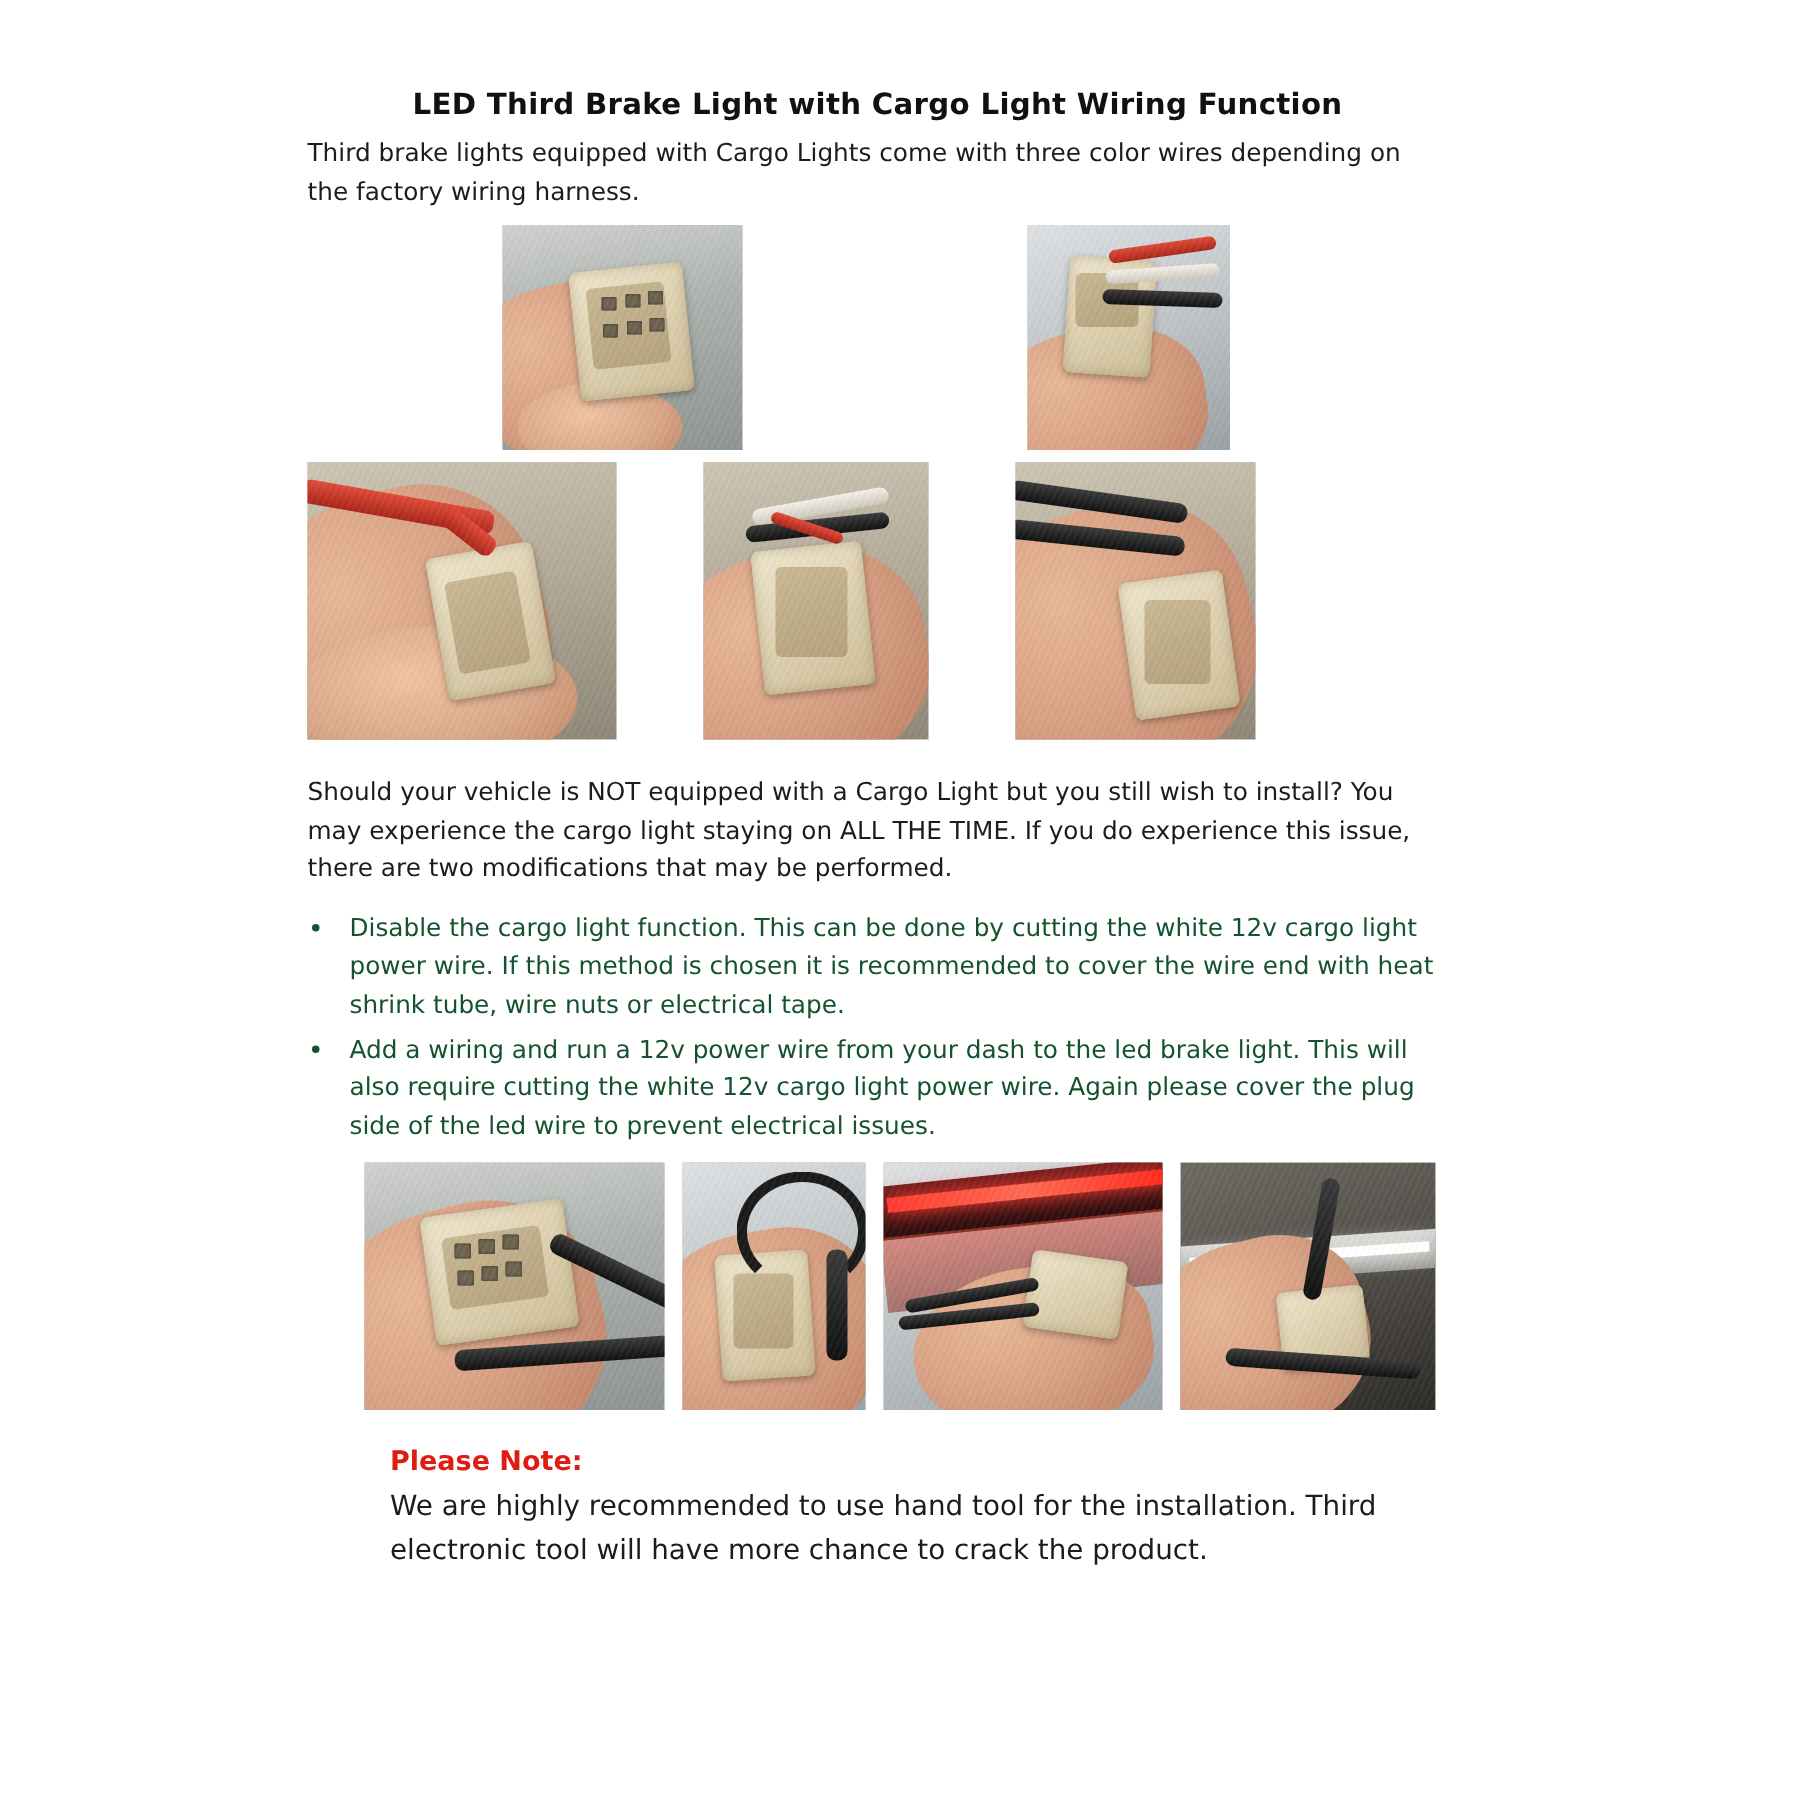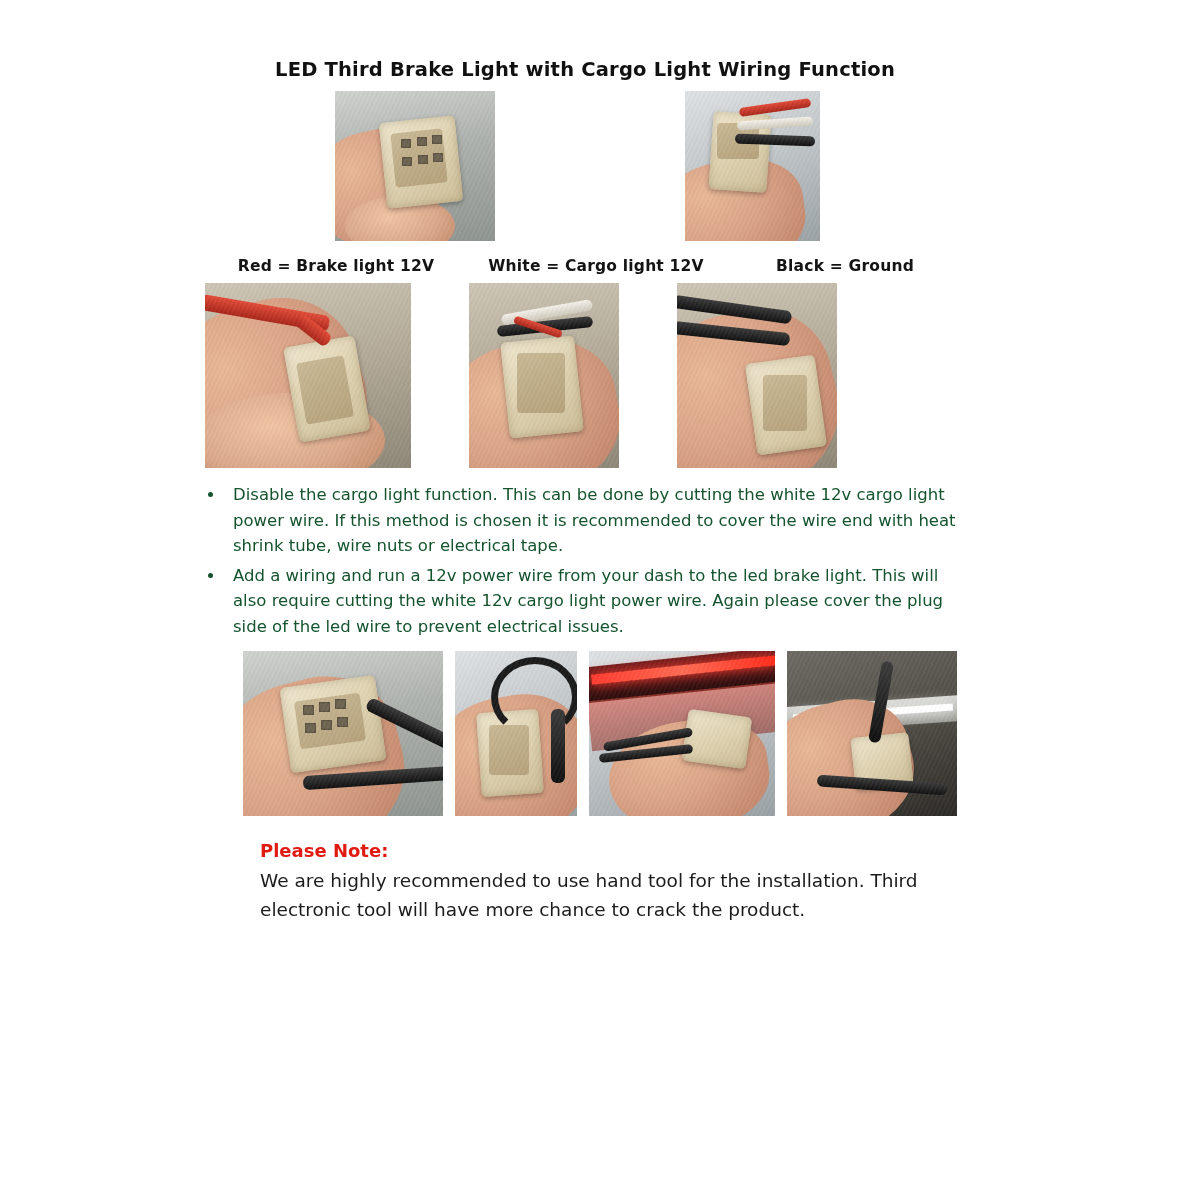--- a/index.html
+++ b/index.html
@@ -161,20 +161,21 @@
   }
 </style>
 </head>
 <body>
 
 <div class="page">
   <div class="content">
 
     <h1 class="doc-title">LED Third Brake Light with Cargo Light Wiring Function</h1>
 
+    <p class="para">Third brake lights equipped with Cargo Lights come with three color wires depending on the factory wiring harness.</p>
 
     <div class="img-row" style="margin-top:10px; gap:190px; justify-content:flex-start; padding-left:130px;">
 
       <div class="photo" style="width:160px;height:150px;">
         <div class="bg-blur-top"></div>
         <div class="skin" style="left:-25px; top:40px; width:130px; height:115px; transform:rotate(-12deg);"></div>
         <div class="skin2" style="left:10px; top:105px; width:110px; height:60px;"></div>
         <div class="plug" style="left:48px; top:28px; width:76px; height:86px; transform:rotate(-6deg);"></div>
         <div class="plug-dark" style="left:58px; top:40px; width:52px; height:54px; transform:rotate(-6deg);"></div>
         <div class="pin" style="left:66px; top:48px; width:10px; height:9px;"></div>
@@ -191,25 +192,20 @@
         <div class="skin" style="left:-30px; top:70px; width:150px; height:110px; transform:rotate(-8deg);"></div>
         <div class="plug" style="left:26px; top:22px; width:58px; height:78px; transform:rotate(4deg);"></div>
         <div class="plug-dark" style="left:32px; top:32px; width:42px; height:36px;"></div>
         <div class="wire wire-red" style="left:54px; top:12px; width:72px; height:9px; transform:rotate(-8deg);"></div>
         <div class="wire wire-white" style="left:52px; top:28px; width:76px; height:9px; transform:rotate(-4deg);"></div>
         <div class="wire wire-black" style="left:50px; top:44px; width:80px; height:10px; transform:rotate(2deg);"></div>
         <div class="noise"></div>
       </div>
     </div>
 
-    <div class="labels-row" style="margin-top:16px;">
-      <div class="label" style="width:262px;">Red = Brake light 12V</div>
-      <div class="label" style="width:258px;">White = Cargo light 12V</div>
-      <div class="label" style="width:240px;">Black = Ground</div>
-    </div>
 
     <div class="img-row" style="margin-top:8px; gap:58px; justify-content:flex-start;">
 
       <div class="photo" style="width:206px;height:185px;">
         <div class="bg-blur-warm"></div>
         <div class="skin" style="left:-40px; top:20px; width:200px; height:190px; transform:rotate(-16deg);"></div>
         <div class="skin2" style="left:-10px; top:110px; width:190px; height:95px;"></div>
         <div class="plug" style="left:86px; top:58px; width:72px; height:96px; transform:rotate(-10deg);"></div>
         <div class="plug-dark" style="left:96px; top:76px; width:48px; height:62px; transform:rotate(-10deg);"></div>
         <div class="wire wire-red" style="left:-5px; top:22px; width:130px; height:16px; transform:rotate(10deg);"></div>
@@ -232,20 +228,21 @@
         <div class="bg-blur-warm"></div>
         <div class="skin" style="left:-30px; top:30px; width:190px; height:180px; transform:rotate(-14deg);"></div>
         <div class="plug" style="left:74px; top:76px; width:70px; height:92px; transform:rotate(-8deg);"></div>
         <div class="plug-dark" style="left:86px; top:92px; width:44px; height:56px;"></div>
         <div class="wire wire-black" style="left:-5px; top:20px; width:120px; height:13px; transform:rotate(8deg);"></div>
         <div class="wire wire-black" style="left:-5px; top:44px; width:118px; height:13px; transform:rotate(6deg);"></div>
         <div class="noise"></div>
       </div>
     </div>
 
+    <p class="para" style="margin-top:22px;">Should your vehicle is NOT equipped with a Cargo Light but you still wish to install? You may experience the cargo light staying on ALL THE TIME. If you do experience this issue, there are two modifications that may be performed.</p>
 
     <ul class="bullets">
       <li>Disable the cargo light function. This can be done by cutting the white 12v cargo light power wire. If this method is chosen it is recommended to cover the wire end with heat shrink tube, wire nuts or electrical tape.</li>
       <li>Add a wiring and run a 12v power wire from your dash to the led brake light. This will also require cutting the white 12v cargo light power wire. Again please cover the plug side of the led wire to prevent electrical issues.</li>
     </ul>
 
     <div class="img-row" style="margin-top:12px; gap:12px; justify-content:flex-start; padding-left:38px;">
 
       <div class="photo" style="width:200px;height:165px;">
         <div class="bg-blur-top"></div>

